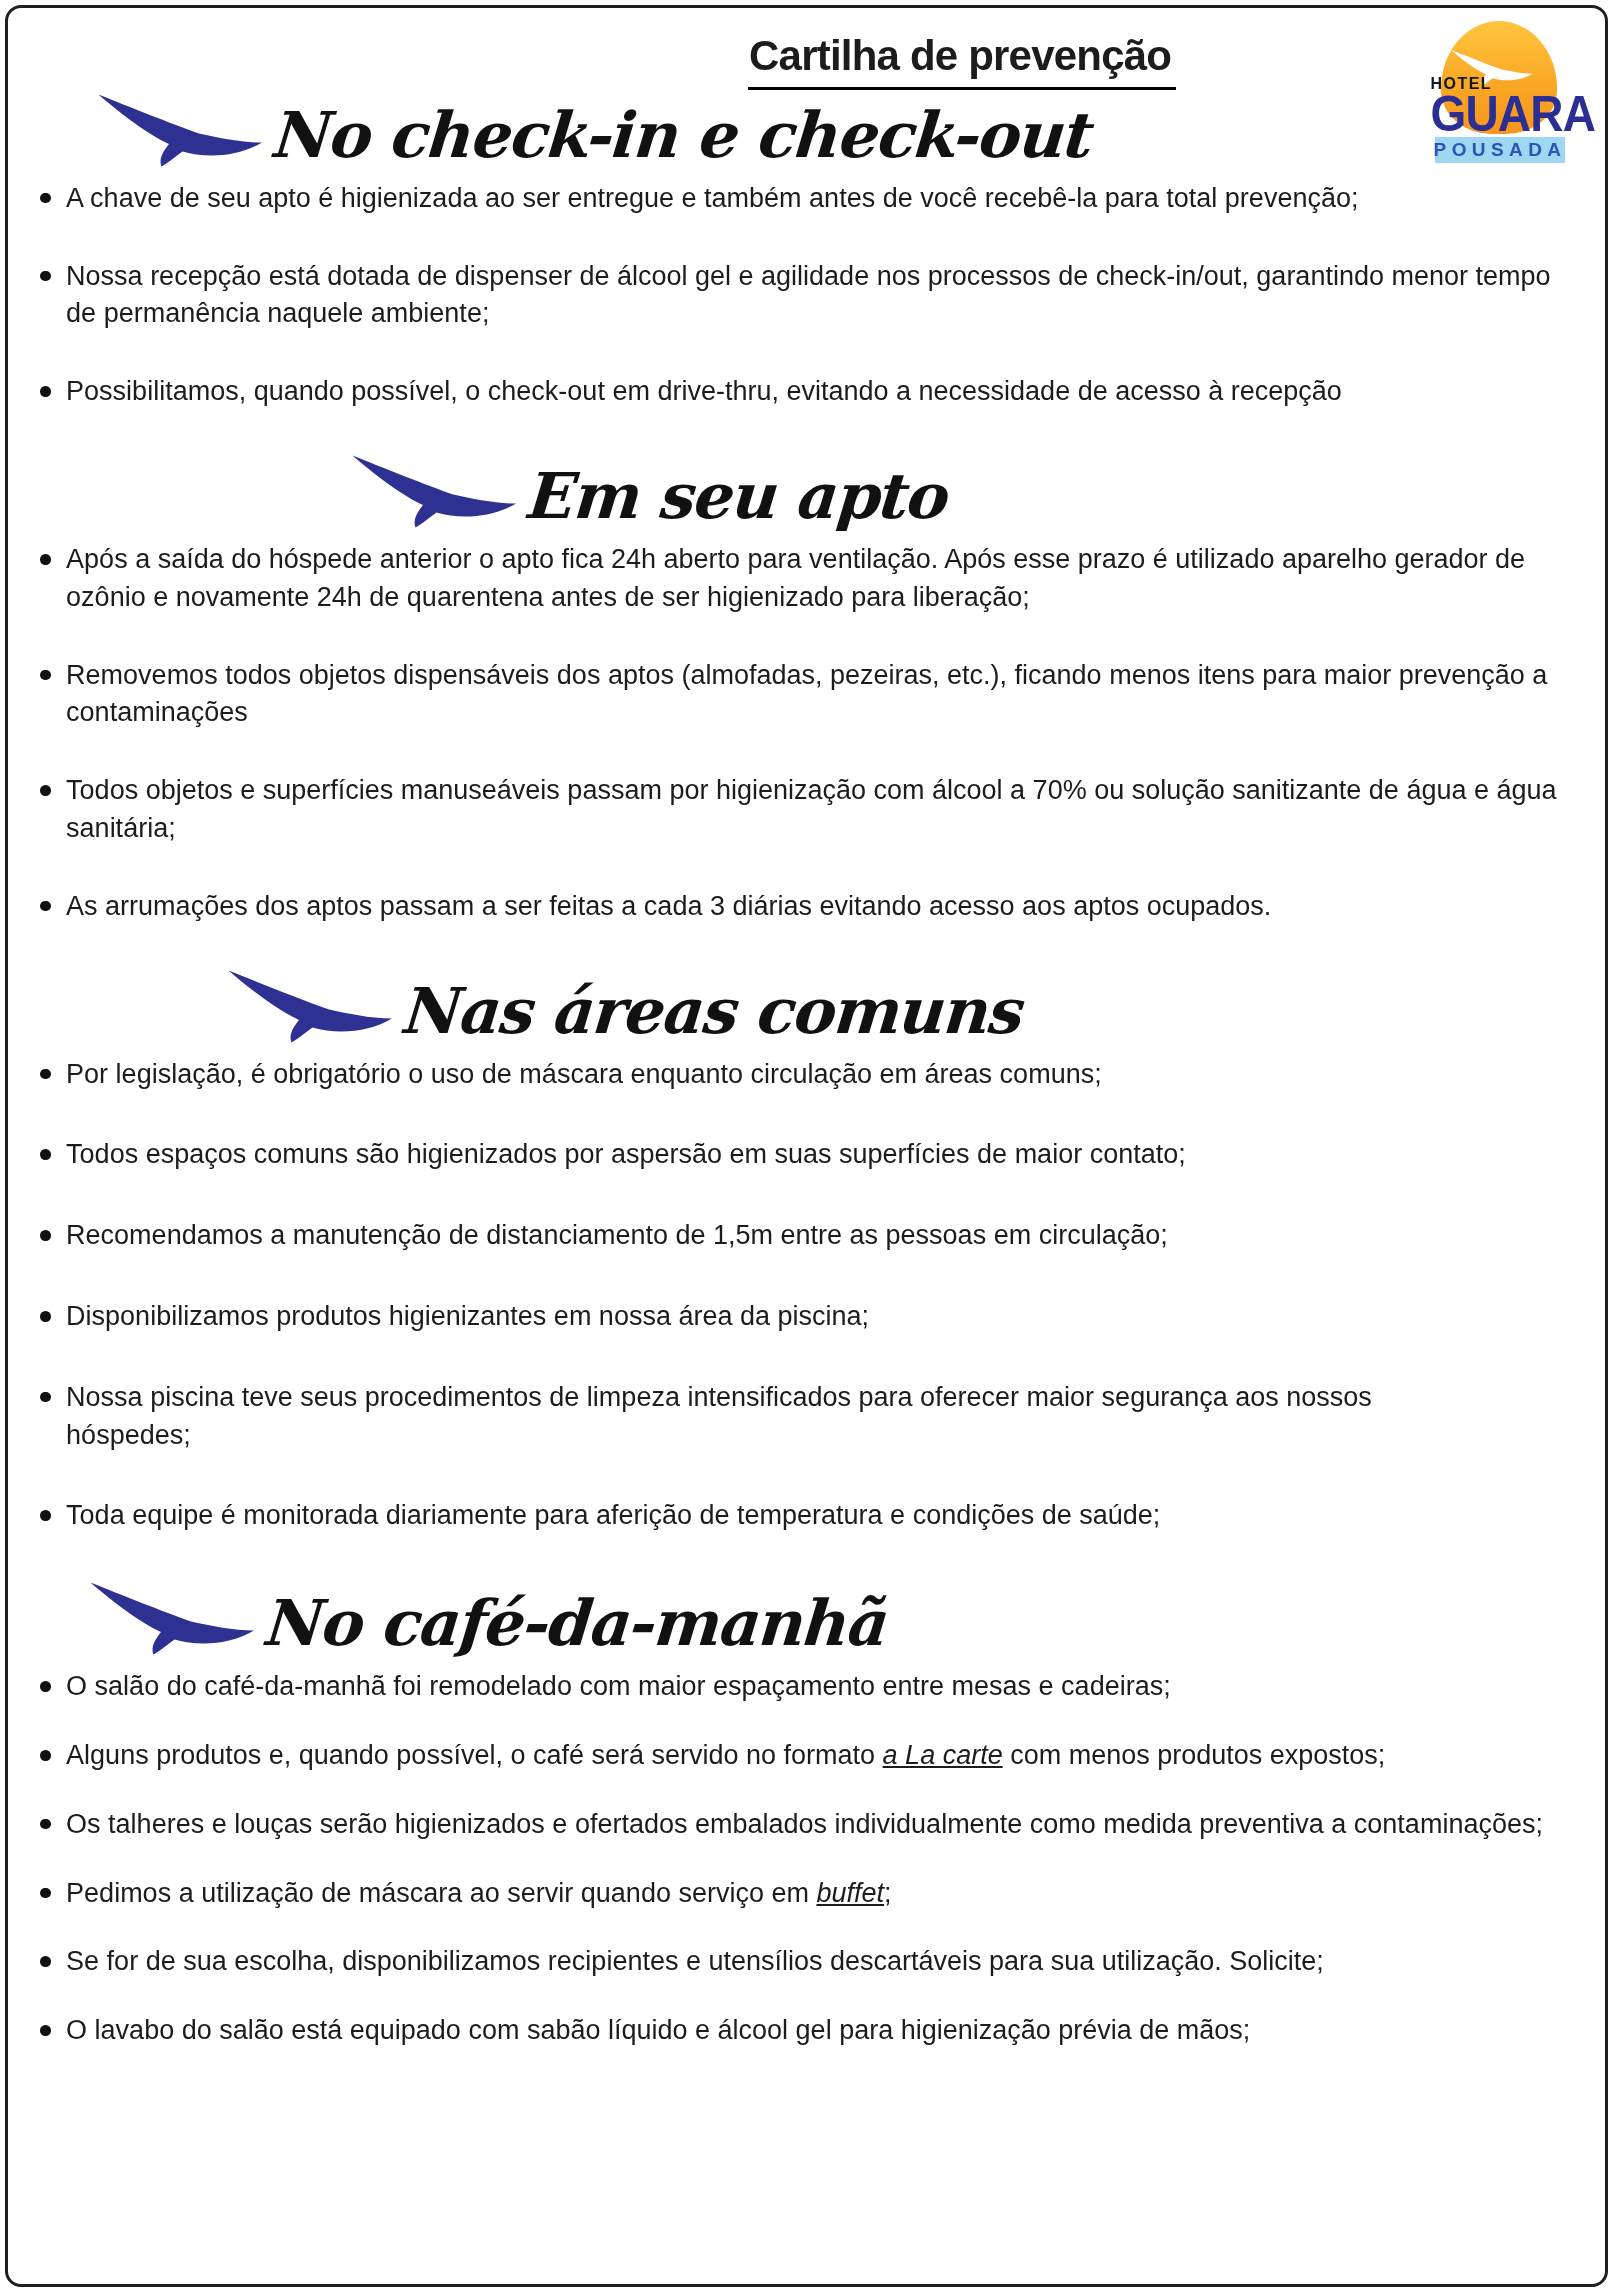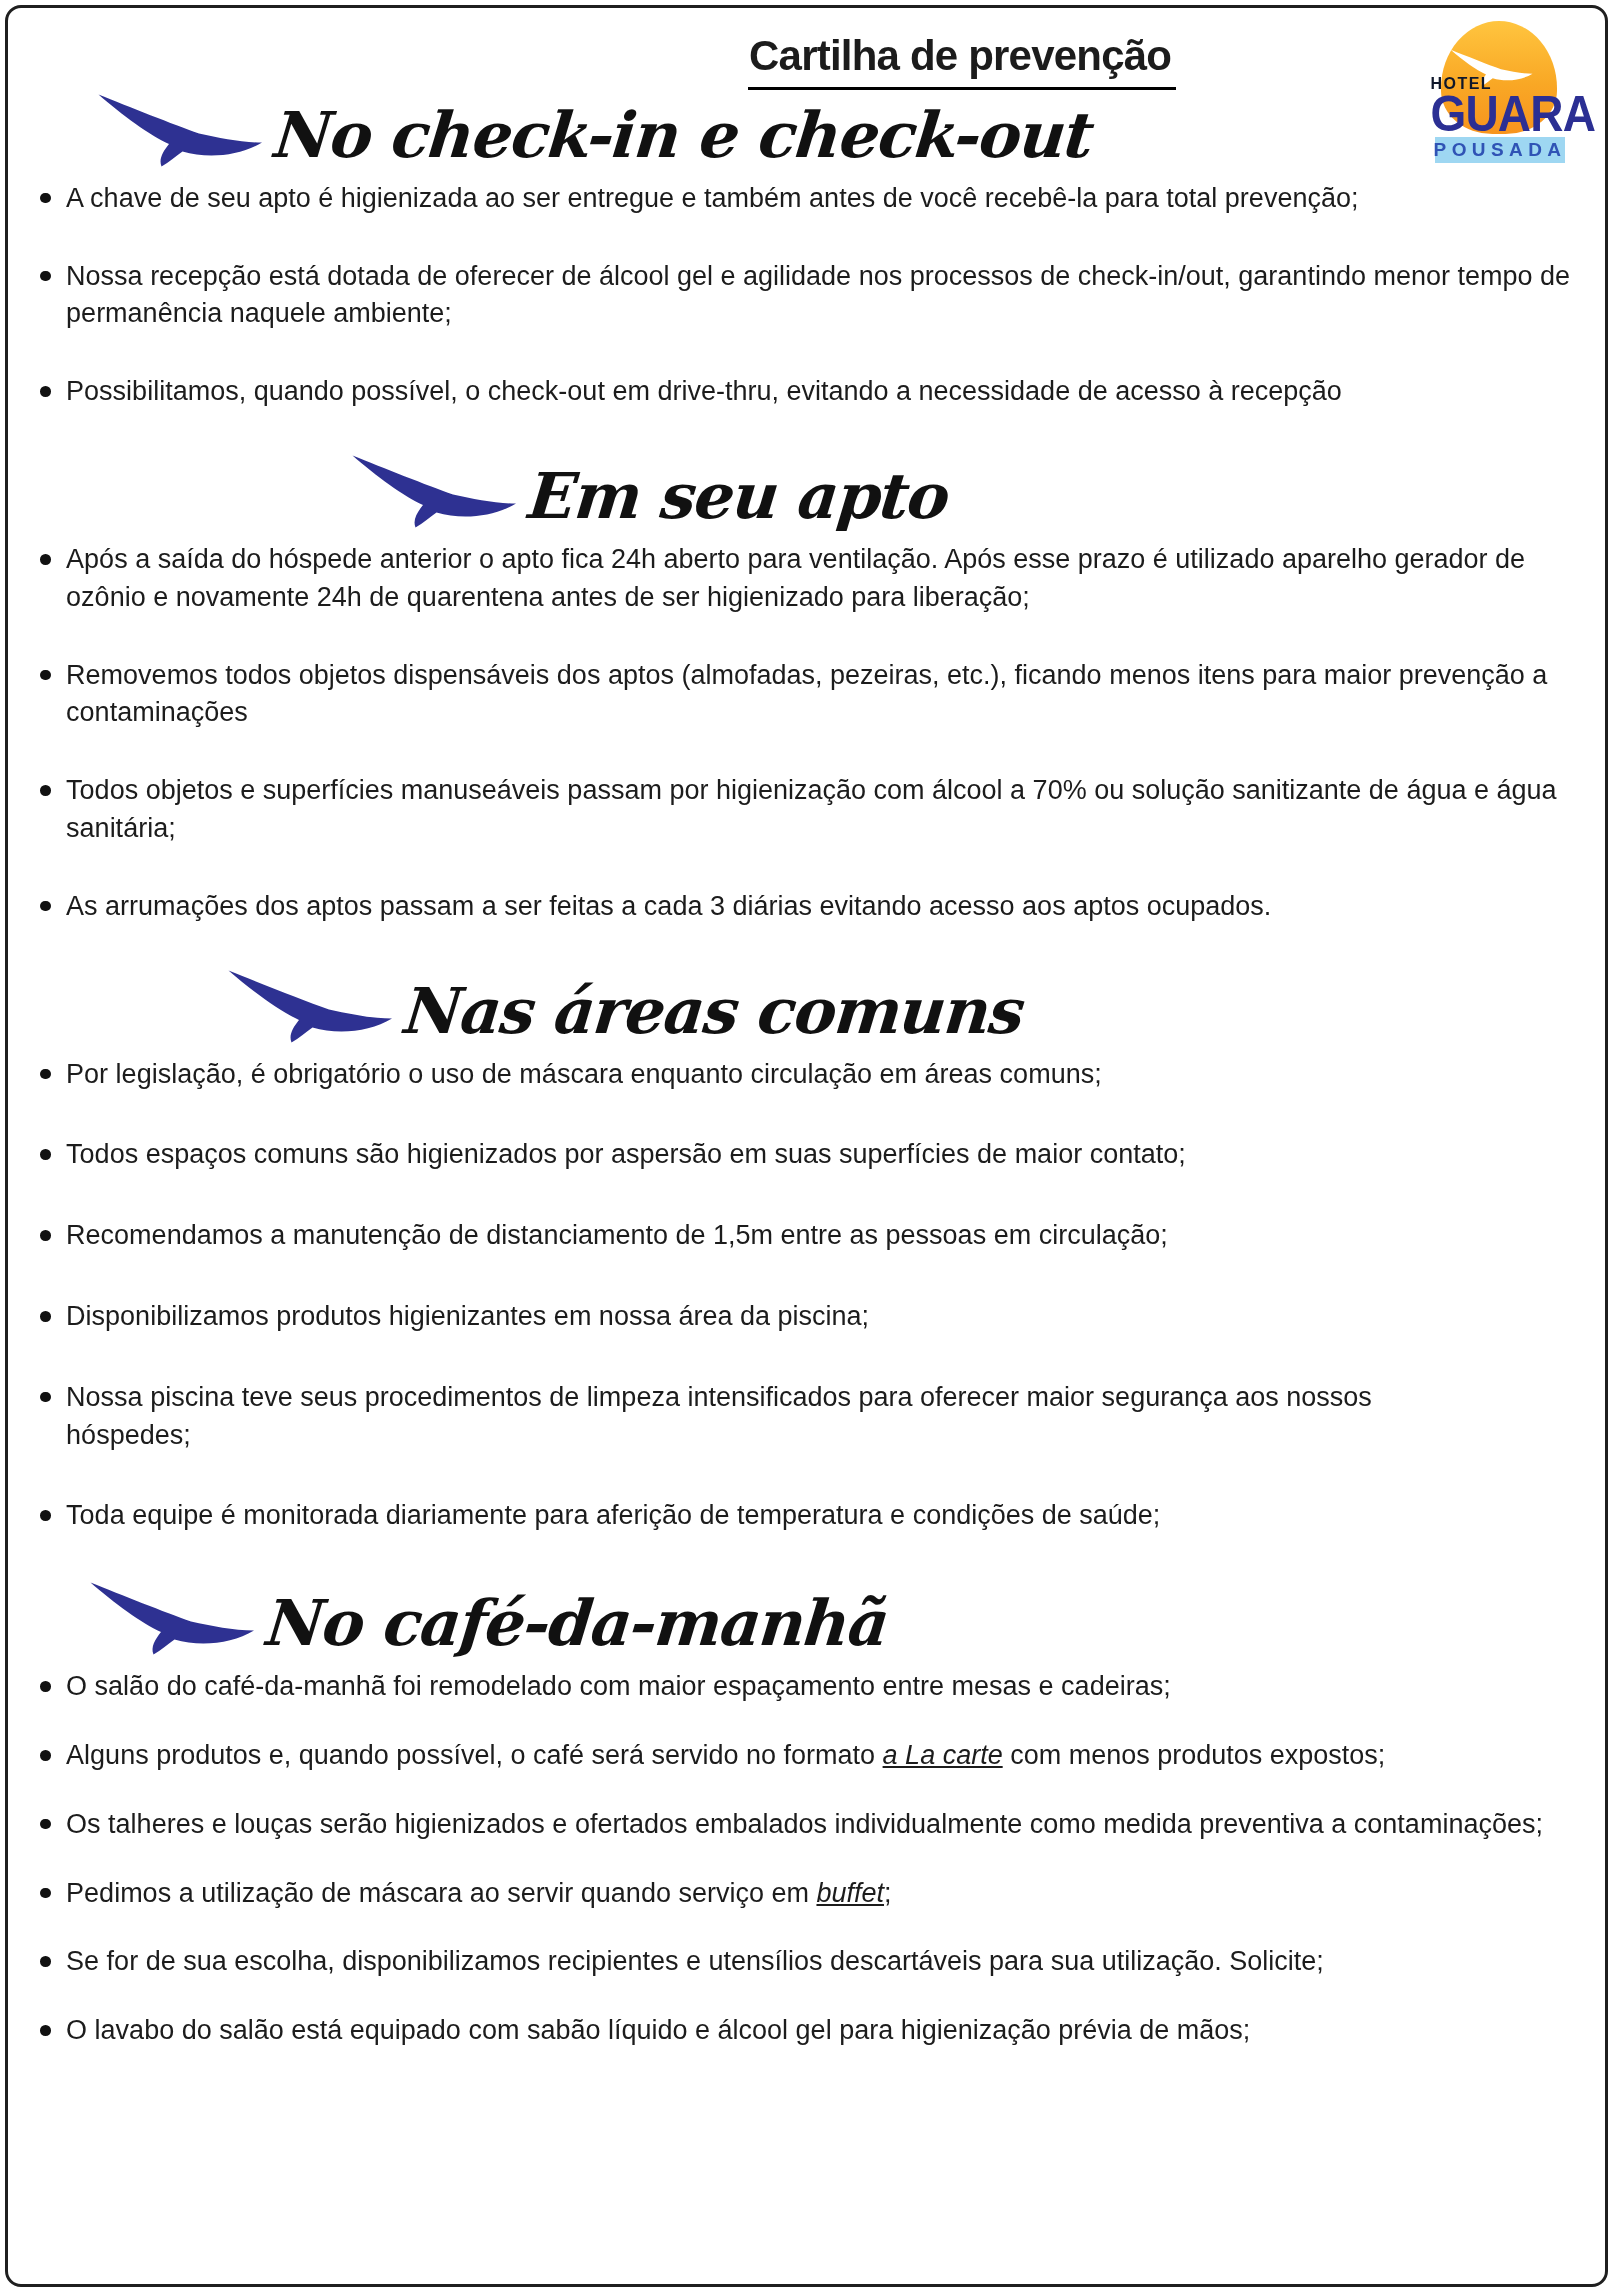--- a/index.html
+++ b/index.html
@@ -75,21 +75,21 @@
     </header>
 
     <div class="section-head h1">
       <svg viewBox="0 0 240 120">
         <path fill="#2e3192" d="M18,6 C50,34 86,60 112,72 C104,82 98,92 102,102 C112,96 122,88 130,82 C164,92 206,88 236,70 C208,70 180,64 152,58 C118,46 58,22 18,6 Z"></path>
       </svg>
       <span class="script">No check-in e check-out</span>
     </div>
     <ul class="bullets u1">
       <li>A chave de seu apto é higienizada ao ser entregue e também antes de você recebê-la para total prevenção;</li>
-      <li>Nossa recepção está dotada de oferecer de álcool gel e agilidade nos processos de check-in/out, garantindo menor tempo de permanência naquele ambiente;</li>
+      <li>Nossa recepção está dotada de dispenser de álcool gel e agilidade nos processos de check-in/out, garantindo menor tempo de permanência naquele ambiente;</li>
       <li>Possibilitamos, quando possível, o check-out em drive-thru, evitando a necessidade de acesso à recepção</li>
     </ul>
 
     <div class="section-head h2">
       <svg viewBox="0 0 240 120">
         <path fill="#2e3192" d="M18,6 C50,34 86,60 112,72 C104,82 98,92 102,102 C112,96 122,88 130,82 C164,92 206,88 236,70 C208,70 180,64 152,58 C118,46 58,22 18,6 Z"></path>
       </svg>
       <span class="script">Em seu apto</span>
     </div>
     <ul class="bullets u2">

